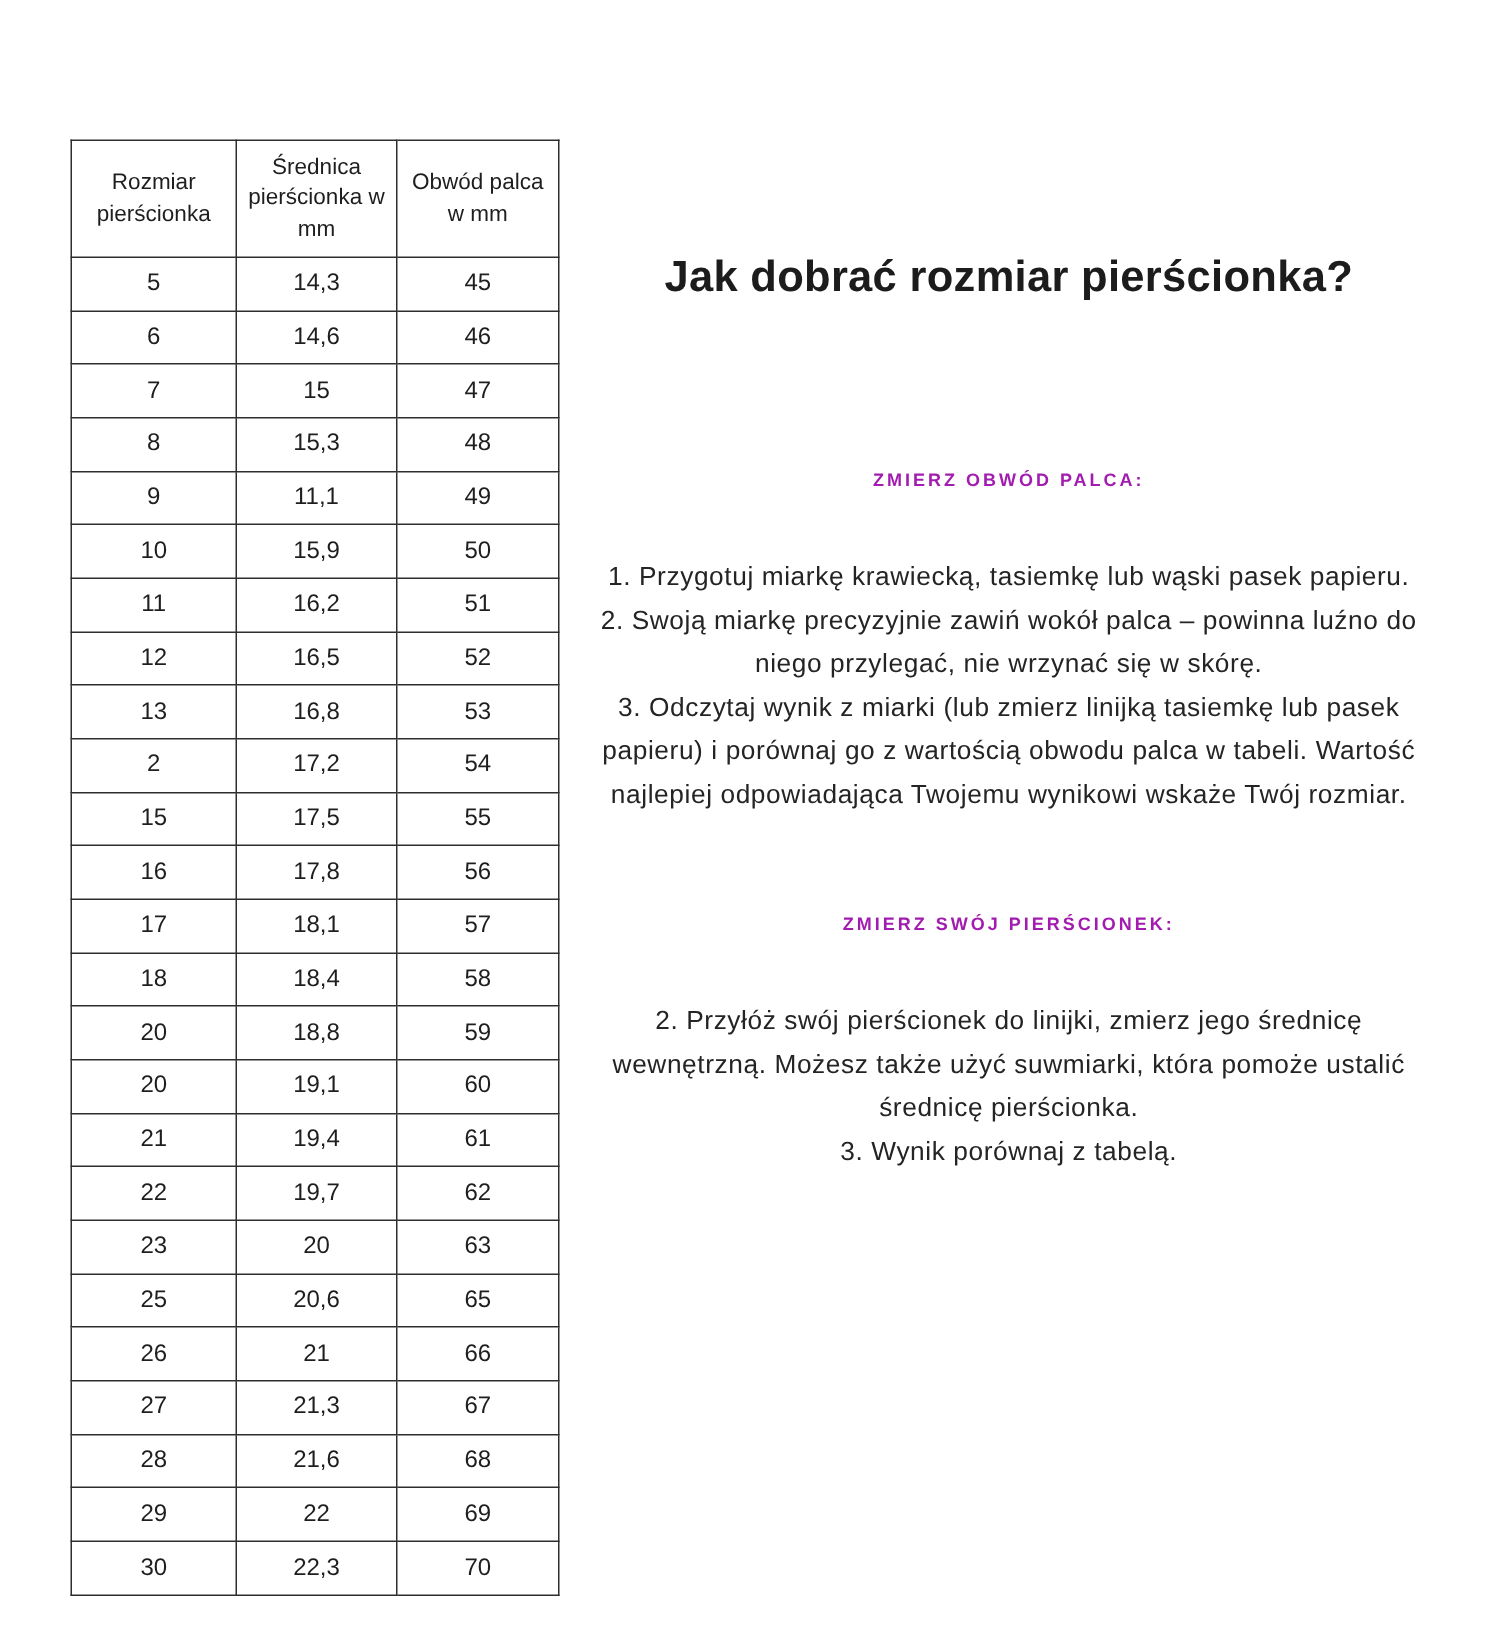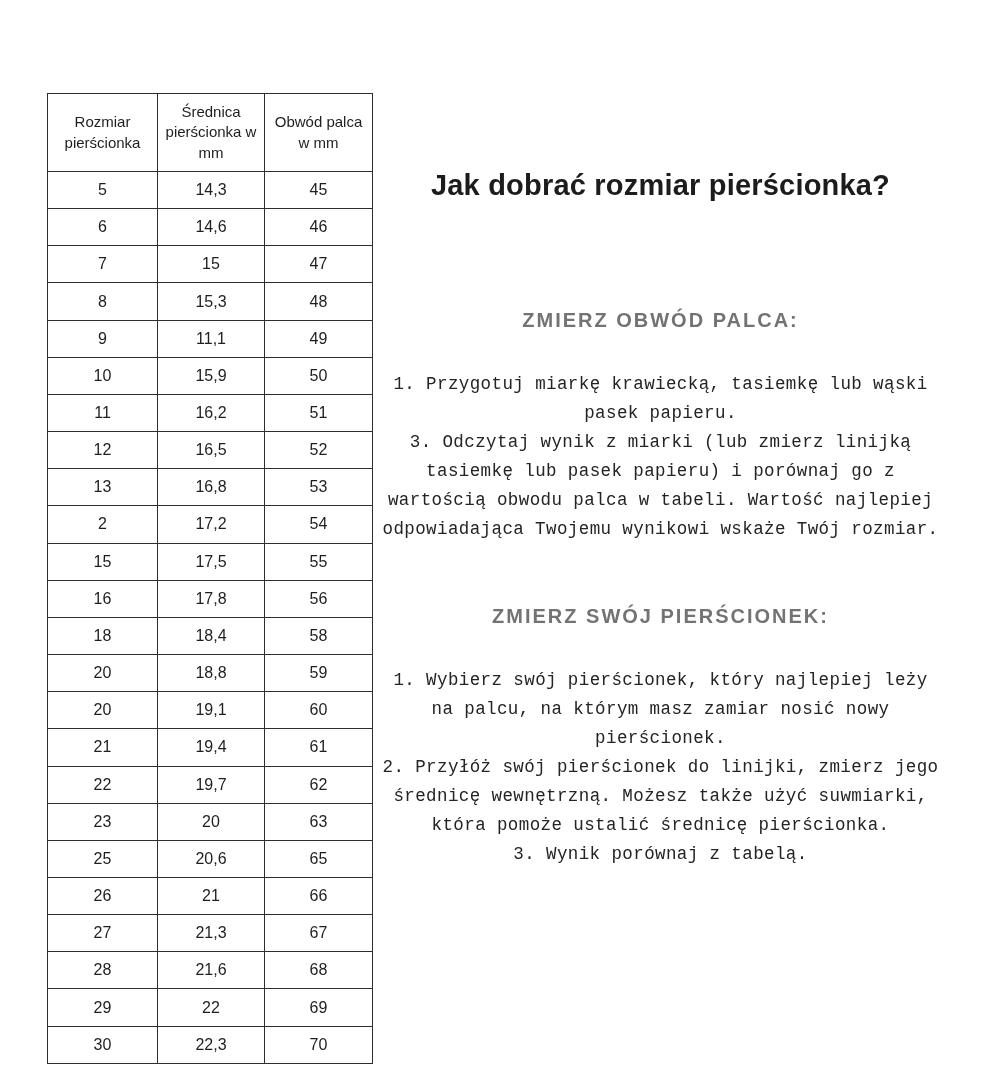--- a/index.html
+++ b/index.html
@@ -46,54 +46,53 @@
     font-size: 16px;
     color: #1e1e1e;
   }
   .col-size  { width: 110px; }
   .col-diam  { width: 107px; }
   .col-circ  { width: 108px; }
 
   
   .right-col {
     position: absolute;
-    left: 378px;
+    left: 390px;
     top: 166px;
     width: 565px;
     text-align: center;
   }
   .main-title {
     margin: 0;
     font-size: 29px;
     line-height: 38px;
     font-weight: 700;
     letter-spacing: 0.2px;
     color: #1c1c1c;
   }
   .section-heading {
     margin: 0;
-    font-size: 20px;
+    font-size: 12px;
     line-height: 20px;
     font-weight: 700;
     letter-spacing: 2px;
     text-transform: uppercase;
-    color: #737373;
+    color: #a21caf;
   }
   .section-1 .section-heading { margin-top: 106px; }
   .section-2 .section-heading { margin-top: 62px; }
   .steps {
     margin-top: 40px;
   }
   .steps p {
     margin: 0;
     font-size: 17.5px;
     line-height: 29px;
     letter-spacing: 0.4px;
     color: #242424;
-    font-family: Liberation Mono, monospace;
   }
 </style>
 </head>
 <body>
 
 <div class="page">
 
   <table class="size-table">
     <colgroup>
       <col class="col-size">
@@ -174,20 +173,25 @@
           <td>17,5</td>
           <td>55</td>
         </tr>
 
         <tr>
           <td>16</td>
           <td>17,8</td>
           <td>56</td>
         </tr>
 
+        <tr>
+          <td>17</td>
+          <td>18,1</td>
+          <td>57</td>
+        </tr>
 
         <tr>
           <td>18</td>
           <td>18,4</td>
           <td>58</td>
         </tr>
 
         <tr>
           <td>20</td>
           <td>18,8</td>
@@ -259,30 +263,30 @@
 
   <div class="right-col">
     <h1 class="main-title">Jak dobrać rozmiar pierścionka?</h1>
 
     <div class="section-1">
       <h2 class="section-heading">ZMIERZ OBWÓD PALCA:</h2>
       <div class="steps">
 
           <p>1. Przygotuj miarkę krawiecką, tasiemkę lub wąski pasek papieru.</p>
 
+          <p>2. Swoją miarkę precyzyjnie zawiń wokół palca – powinna luźno do niego przylegać, nie wrzynać się w skórę.</p>
 
           <p>3. Odczytaj wynik z miarki (lub zmierz linijką tasiemkę lub pasek papieru) i porównaj go z wartością obwodu palca w tabeli. Wartość najlepiej odpowiadająca Twojemu wynikowi wskaże Twój rozmiar.</p>
         </div>
     </div>
 
     <div class="section-2">
       <h2 class="section-heading">ZMIERZ SWÓJ PIERŚCIONEK:</h2>
       <div class="steps">
 
-          <p>1.  Wybierz swój pierścionek, który najlepiej leży na palcu, na którym masz zamiar nosić nowy pierścionek.</p>
 
           <p>2. Przyłóż swój pierścionek do linijki, zmierz jego średnicę wewnętrzną. Możesz także użyć suwmiarki, która pomoże ustalić średnicę pierścionka.</p>
 
           <p>3. Wynik porównaj z tabelą.</p>
         </div>
     </div>
   </div>
 
 </div>
 

